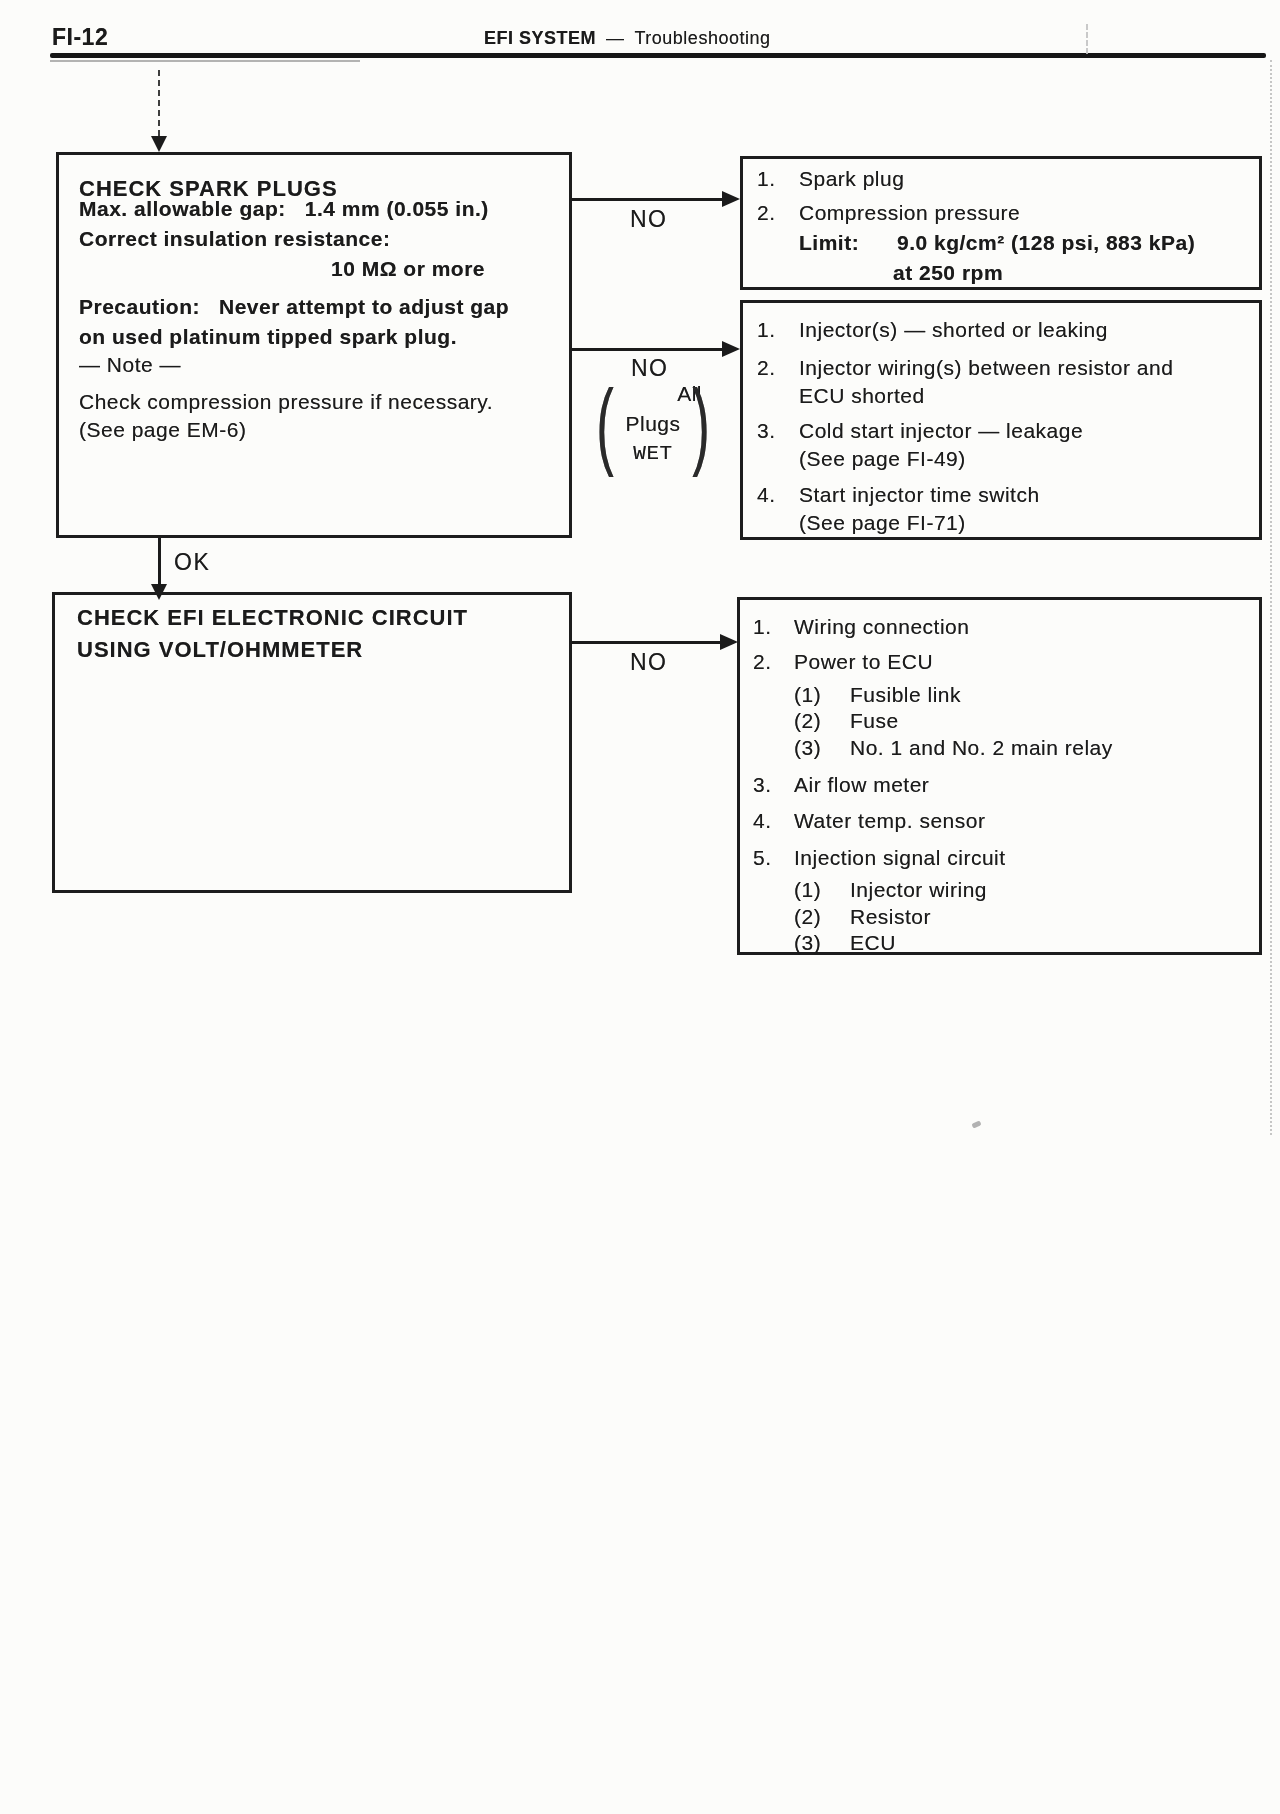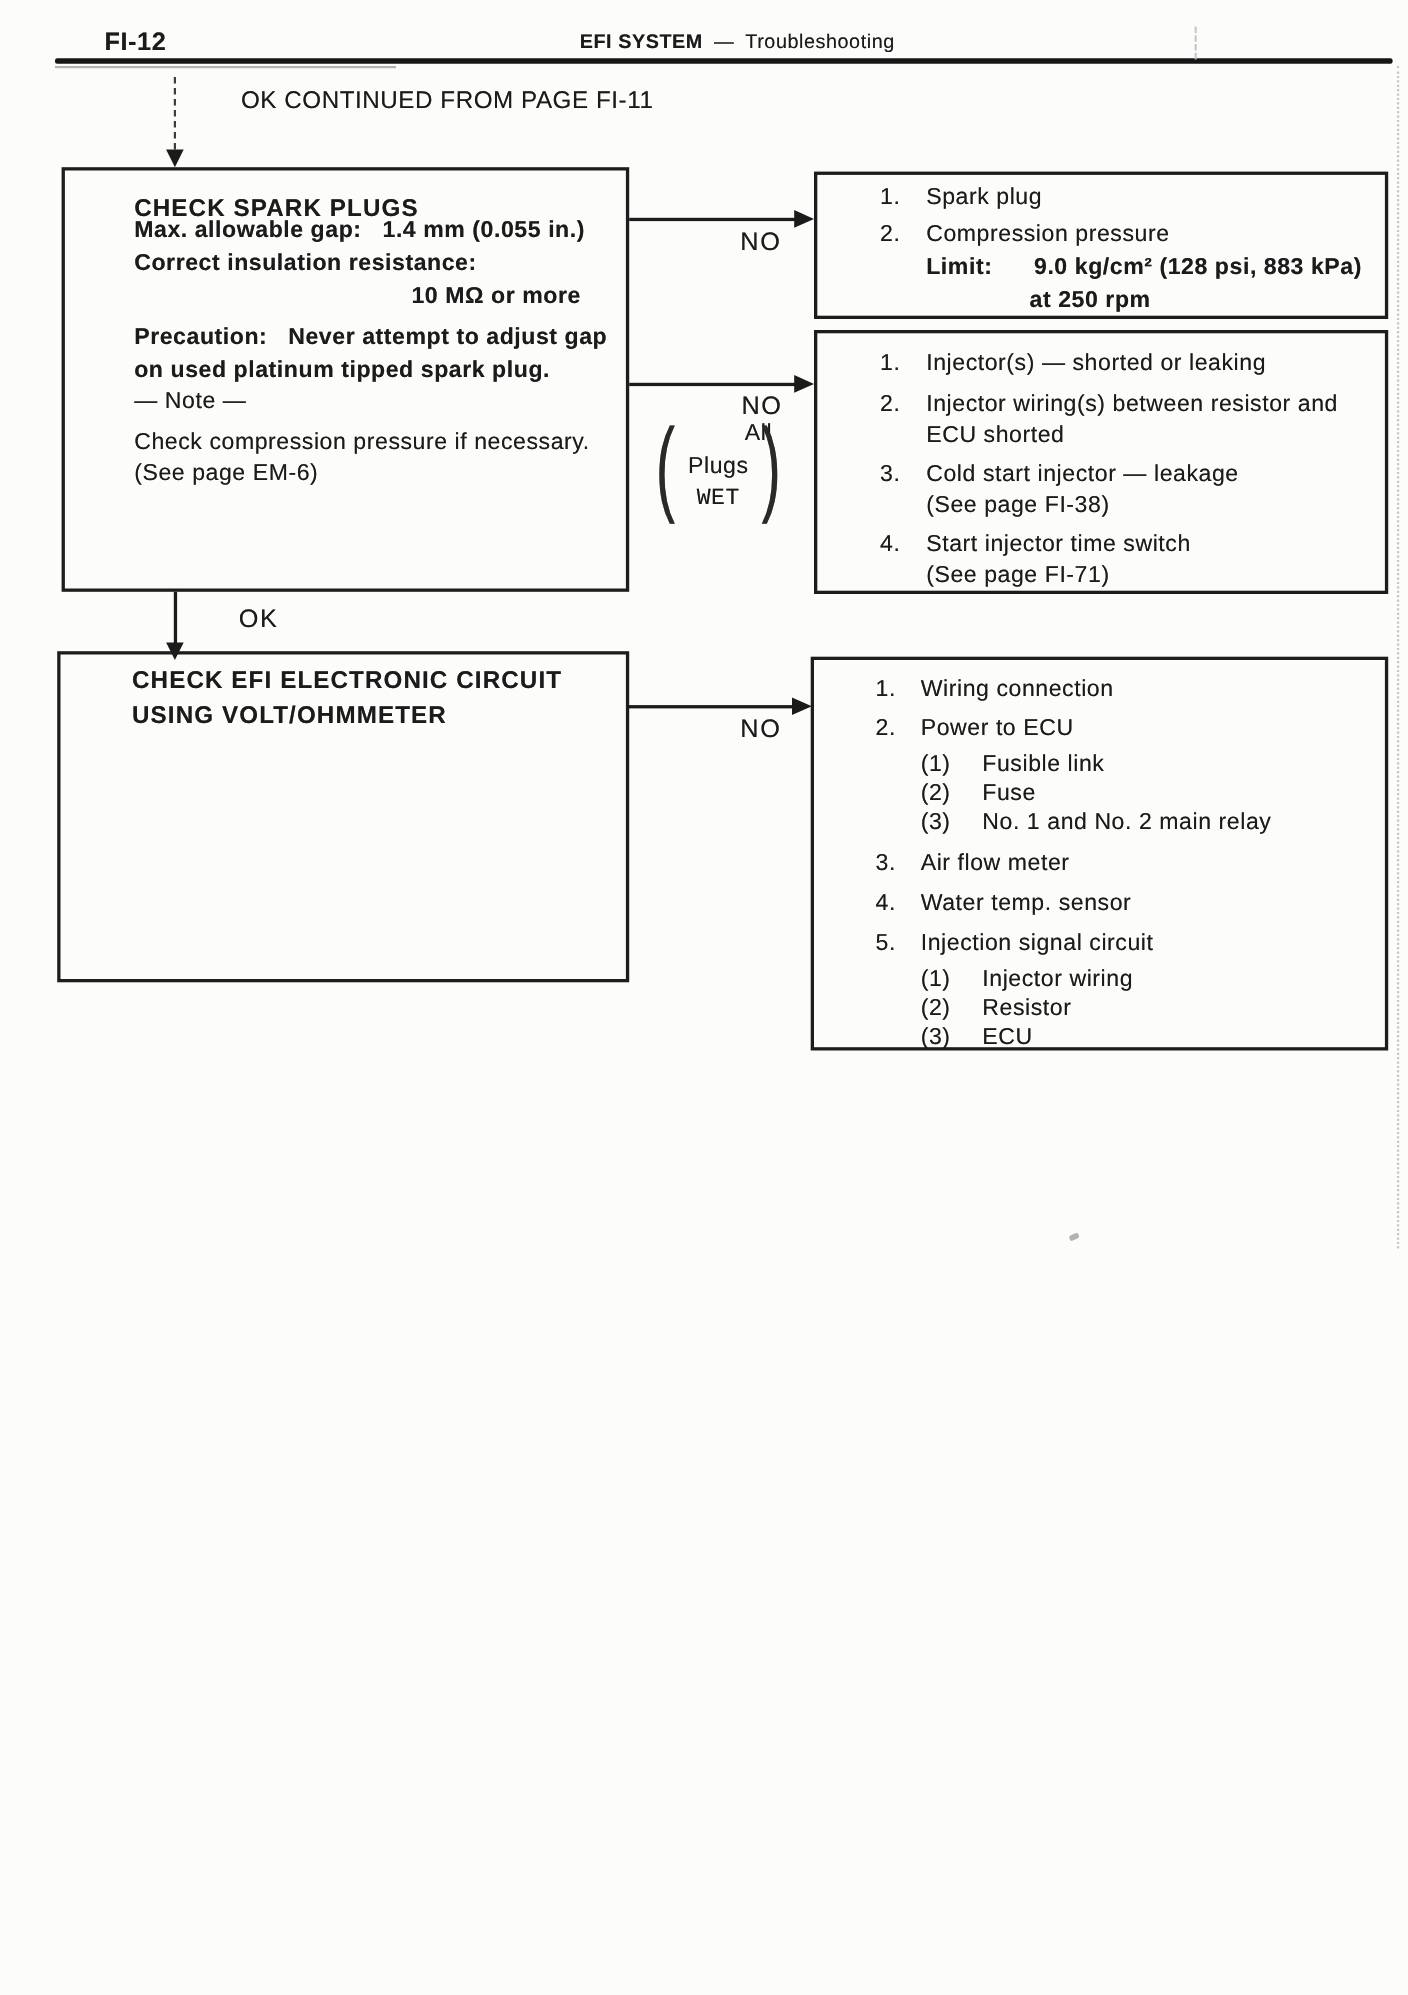--- a/index.html
+++ b/index.html
@@ -13,21 +13,20 @@
     overflow:hidden;
   }
   .t{
     position:absolute;
     font-size:21px;
     line-height:26px;
     letter-spacing:.5px;
     white-space:pre;
     color:#1b1b1b;
     text-shadow:0 0 .4px rgba(20,20,20,.55);
-    margin-left:43px;
   }
   .b{font-weight:bold;}
   .ttl{font-size:22px;letter-spacing:1px;}
   .fbox{
     position:absolute;
     border:3px solid #1d1d1d;
     box-sizing:border-box;
     background:transparent;
   }
   .hline{position:absolute;height:3px;background:#1b1b1b;}
@@ -65,21 +64,20 @@
 
 <div class="page">
 
   <div class="t b" style="left:52px;top:24px;font-size:23px;">FI-12</div>
   <div class="t" style="left:484px;top:25px;font-size:18px;"><span class="b">EFI SYSTEM</span><span style="margin:0 10px;">—</span><span>Troubleshooting</span></div>
   <div class="hdr-rule"></div>
   <div class="hdr-rule-echo"></div>
 
   <div class="entry-dash"></div>
   <div class="head-down" style="left:151px;top:136px;"></div>
-  <div class="t" style="left:176px;top:78px;font-size:22px;">OK CONTINUED FROM PAGE FI-11</div>
 
   <div class="fbox" style="left:56px;top:152px;width:516px;height:386px;">
     <div class="t b ttl" style="left:20px;top:21px;text-align:center;">CHECK SPARK PLUGS</div>
     <div class="t b" style="left:20px;top:41px;">Max. allowable gap:   1.4 mm (0.055 in.)</div>
     <div class="t b" style="left:20px;top:71px;">Correct insulation resistance:</div>
     <div class="t b" style="left:272px;top:101px;">10 MΩ or more</div>
     <div class="t b" style="left:20px;top:137px;line-height:30px;">Precaution:   Never attempt to adjust gap
 on used platinum tipped spark plug.</div>
     <div class="t" style="left:20px;top:197px;">— Note —</div>
     <div class="t" style="left:20px;top:234px;">Check compression pressure if necessary.</div>
@@ -112,21 +110,21 @@
   </div>
 
   <div class="fbox" style="left:740px;top:300px;width:522px;height:240px;">
     <div class="t" style="left:14px;top:14px;">1.</div>
     <div class="t" style="left:56px;top:14px;">Injector(s) — shorted or leaking</div>
     <div class="t" style="left:14px;top:52px;">2.</div>
     <div class="t" style="left:56px;top:52px;">Injector wiring(s) between resistor and</div>
     <div class="t" style="left:56px;top:80px;">ECU shorted</div>
     <div class="t" style="left:14px;top:115px;">3.</div>
     <div class="t" style="left:56px;top:115px;">Cold start injector — leakage</div>
-    <div class="t" style="left:56px;top:143px;">(See page FI-38)</div>
+    <div class="t" style="left:56px;top:143px;">(See page FI-49)</div>
     <div class="t" style="left:14px;top:179px;">4.</div>
     <div class="t" style="left:56px;top:179px;">Start injector time switch</div>
     <div class="t" style="left:56px;top:207px;">(See page FI-71)</div>
   </div>
 
   <div class="vline" style="left:158px;top:538px;height:48px;"></div>
   <div class="head-down" style="left:151px;top:584px;"></div>
   <div class="t no-label" style="left:174px;top:549px;">OK</div>
 
   <div class="fbox" style="left:52px;top:592px;width:520px;height:301px;">

